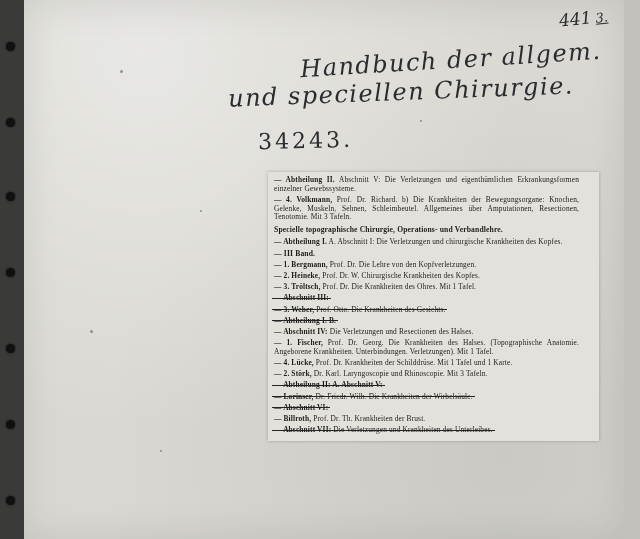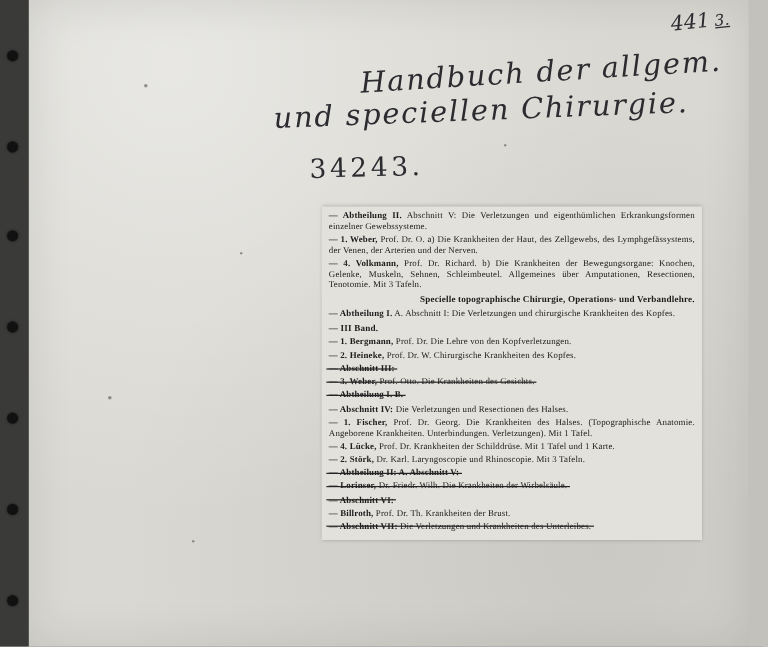--- a/index.html
+++ b/index.html
@@ -89,39 +89,39 @@
     margin-left: 4px;
     text-decoration: underline;
   }
   
   #slip {
     position: absolute;
     left: 268px;
     top: 172px;
     width: 305px;
     background: #e2e1db;
-    padding: 4px 6px 4px 6px;
+    padding: 4px 20px 4px 6px;
     box-shadow: 0 0 3px rgba(0,0,0,0.25);
   }
   .ln {
     font-family: "Liberation Serif", serif;
     font-size: 7.4px;
     line-height: 8.7px;
     color: #1c1c1c;
     text-align: justify;
     margin: 0;
     letter-spacing: 0.02em;
   }
   .ln b { font-weight: bold; }
   .blk { margin-bottom: 2.5px; }
   .head {
     font-weight: bold;
     font-size: 7.6px;
     line-height: 9.5px;
-    text-align: right;
+    text-align: left;
     margin: 3px 0 3px 0;
   }
   .head2 {
     font-weight: bold;
     font-size: 7.6px;
     line-height: 9.5px;
     margin: 3px 0 2px 0;
   }
   .strike {
     position: relative;
@@ -170,27 +170,27 @@
     <span>441</span><span class="sub">3.</span>
   </div>
 
   <div class="hand" id="hand-line1">Handbuch der allgem.</div>
   <div class="hand" id="hand-line2">und speciellen Chirurgie.</div>
   <div class="hand" id="hand-number">34243.</div>
 
   <div id="slip">
     <div id="slip-lines">
         <p class="ln blk"><b>— Abtheilung II.</b><span> Abschnitt V: Die Verletzungen und eigenthümlichen Erkrankungsformen einzelner Gewebssysteme.</span></p>
-        <p class="ln blk"><b>— 1. Weber,</b><span> Prof. Dr. O. a) Die Krankheiten der Haut, des Zellgewebs, des Lymphgefässystems, der Venen, der Arterien und der Nerven.</span></p>
         <p class="ln blk"><b>— 4. Volkmann,</b><span> Prof. Dr. Richard. b) Die Krankheiten der Bewegungsorgane: Knochen, Gelenke, Muskeln, Sehnen, Schleimbeutel. Allgemeines über Amputationen, Resectionen, Tenotomie. Mit 3 Tafeln.</span></p>
         <p class="ln head">Specielle topographische Chirurgie, Operations- und Verbandlehre.</p>
         <p class="ln blk"><b>— Abtheilung I.</b><span> A. Abschnitt I: Die Verletzungen und chirurgische Krankheiten des Kopfes.</span></p>
         <p class="ln head2">— III Band.</p>
         <p class="ln blk"><b>— 1. Bergmann,</b><span> Prof. Dr. Die Lehre von den Kopfverletzungen.</span></p>
         <p class="ln blk"><b>— 2. Heineke,</b><span> Prof. Dr. W. Chirurgische Krankheiten des Kopfes.</span></p>
+        <p class="ln blk"><b>— 3. Tröltsch,</b><span> Prof. Dr. Die Krankheiten des Ohres. Mit 1 Tafel.</span></p>
         <p class="ln blk"><span class="strike"><b>— Abschnitt III:</b><span></span></span></p>
         <p class="ln blk"><span class="strike"><b>— 3. Weber,</b><span> Prof. Otto. Die Krankheiten des Gesichts.</span></span></p>
         <p class="ln blk"><span class="strike"><b>— Abtheilung I. B.</b><span></span></span></p>
         <p class="ln blk"><b>— Abschnitt IV:</b><span> Die Verletzungen und Resectionen des Halses.</span></p>
         <p class="ln blk"><b>— 1. Fischer,</b><span> Prof. Dr. Georg. Die Krankheiten des Halses. (Topographische Anatomie. Angeborene Krankheiten. Unterbindungen. Verletzungen). Mit 1 Tafel.</span></p>
         <p class="ln blk"><b>— 4. Lücke,</b><span> Prof. Dr. Krankheiten der Schilddrüse. Mit 1 Tafel und 1 Karte.</span></p>
         <p class="ln blk"><b>— 2. Störk,</b><span> Dr. Karl. Laryngoscopie und Rhinoscopie. Mit 3 Tafeln.</span></p>
         <p class="ln blk"><span class="strike"><b>— Abtheilung II: A. Abschnitt V:</b><span></span></span></p>
         <p class="ln blk"><span class="strike"><b>— Lorinser,</b><span> Dr. Friedr. Wilh. Die Krankheiten der Wirbelsäule.</span></span></p>
         <p class="ln blk"><span class="strike"><b>— Abschnitt VI:</b><span></span></span></p>

